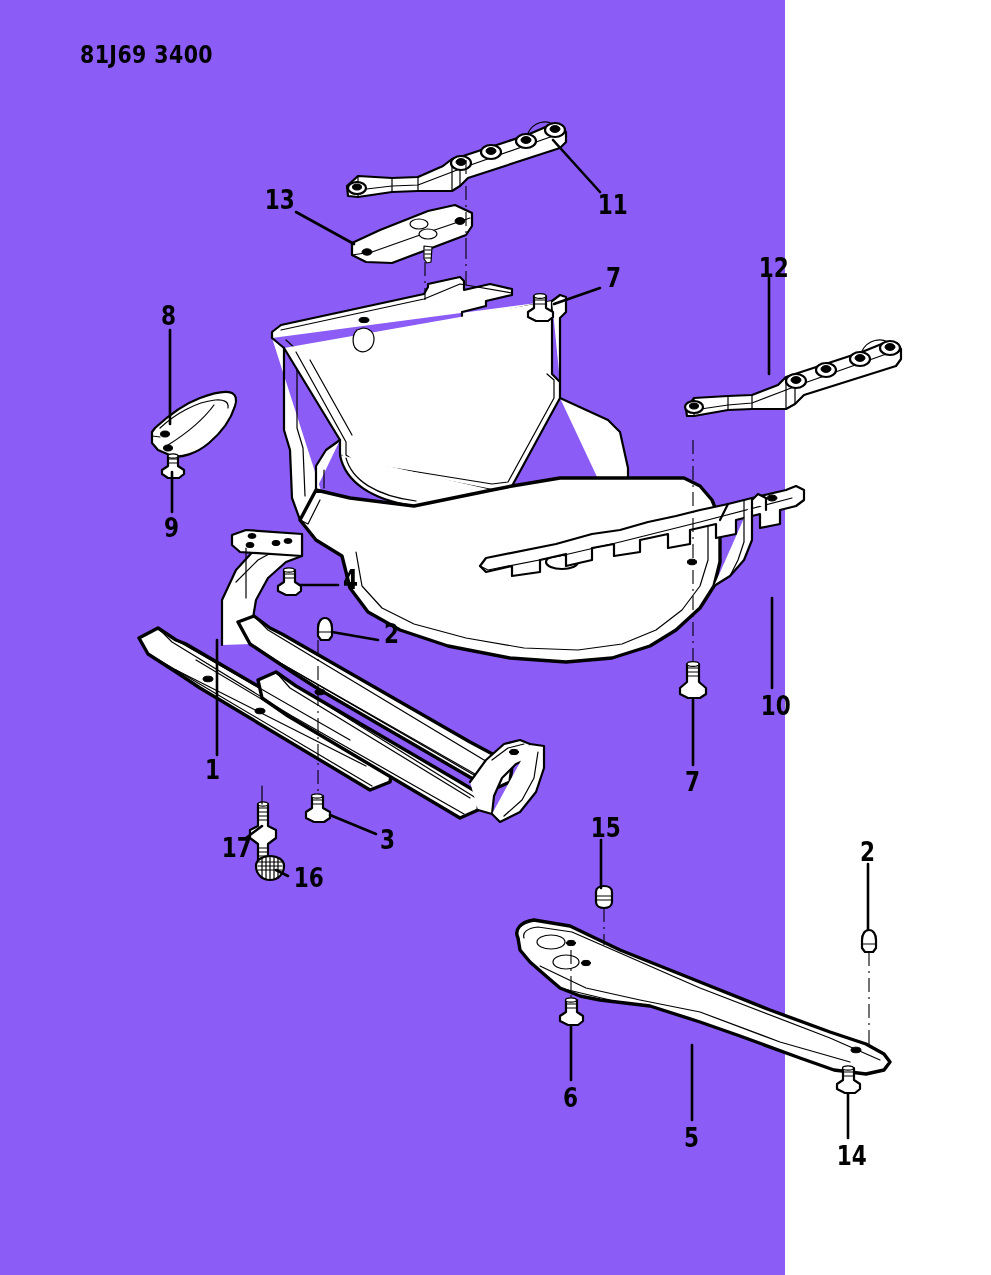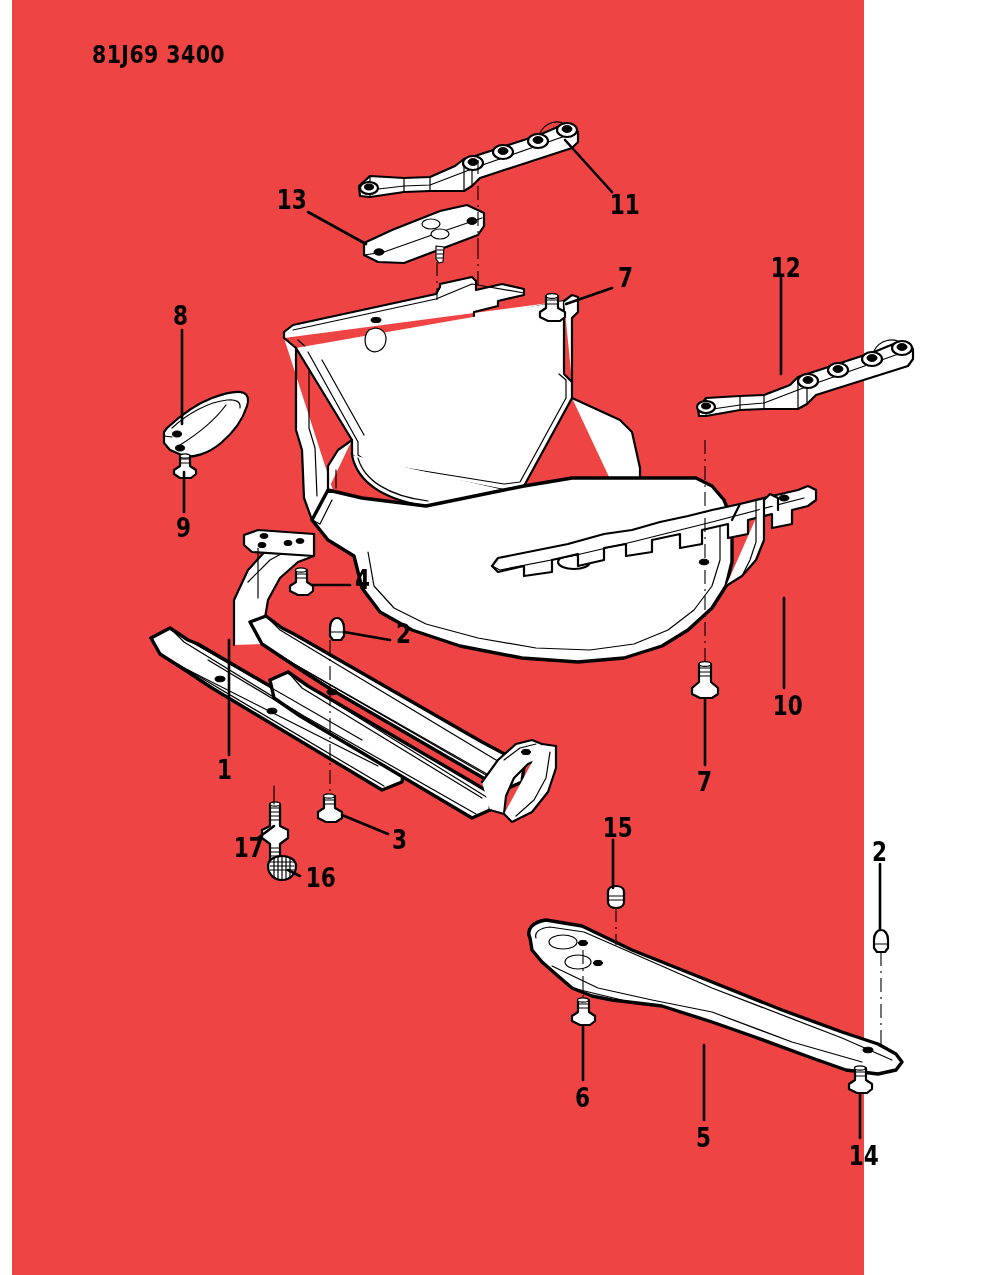--- a/index.html
+++ b/index.html
@@ -10,24 +10,23 @@
   }
   body {
     width: 991px;
     height: 1275px;
     font-family: "Liberation Sans", sans-serif;
     position: relative;
     overflow: hidden;
   }
   #sheet {
     position: relative;
-    width: 852px;
+    width: 785px;
     height: 1275px;
-    background: #ef4444;
-    margin-left: 12px;
+    background: #8b5cf6;
   }
   #diagram-title {
     position: absolute;
     left: 80px;
     top: 40px;
     font-family: "DejaVu Sans", sans-serif;
     font-size: 25px;
     font-weight: 700;
     letter-spacing: 0.5px;
     color: #000000;

